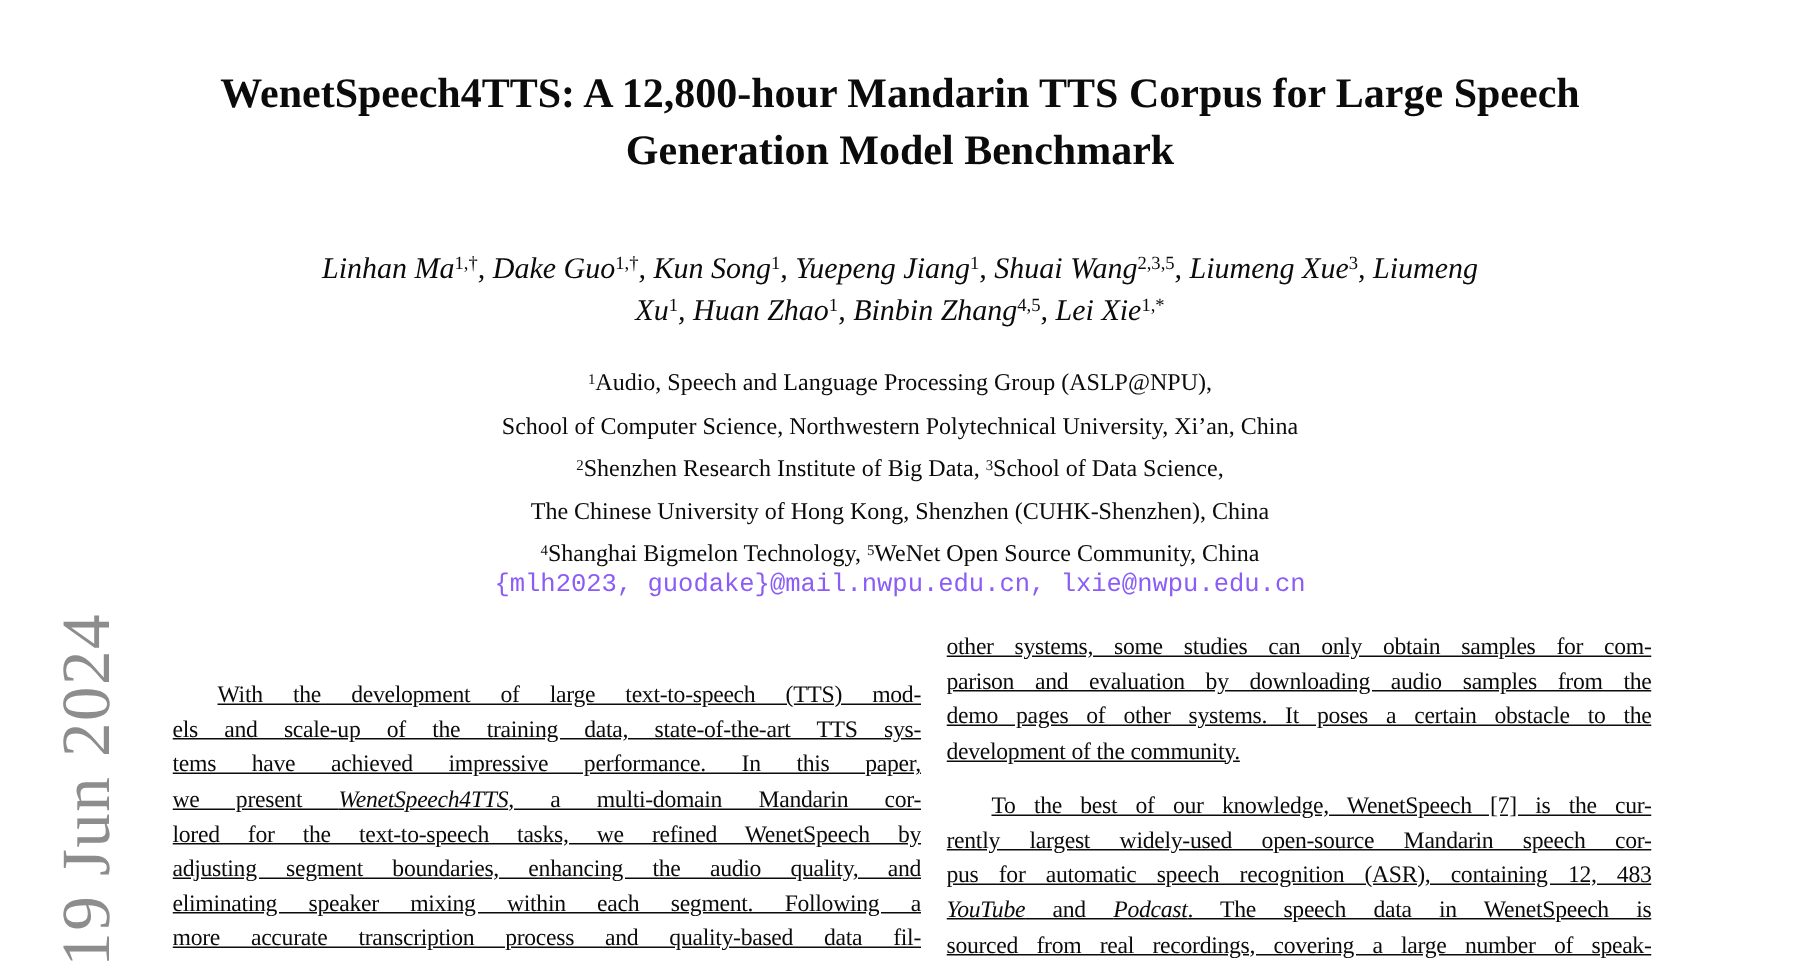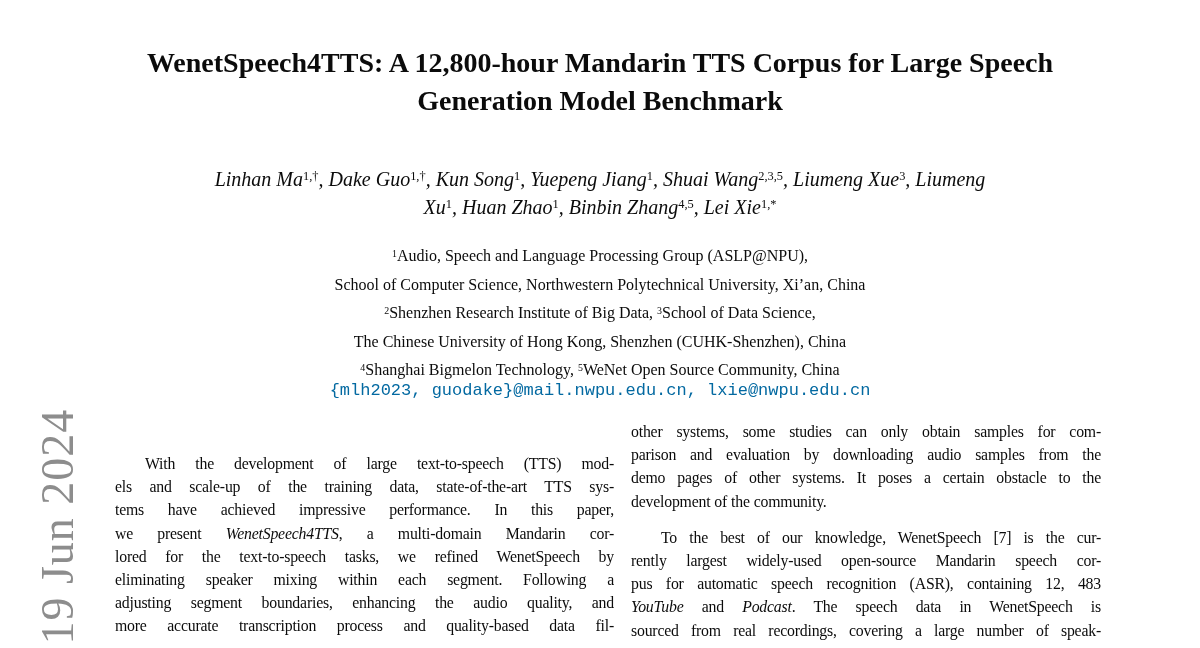--- a/index.html
+++ b/index.html
@@ -35,37 +35,37 @@
 
   
   .affils{
     position:absolute;top:242px;left:0;width:1200px;
     text-align:center;font-size:16px;line-height:28.5px;
   }
 
   
   .email{
     position:absolute;top:381px;left:0;width:1200px;text-align:center;
-    font-family:"Liberation Mono", monospace;font-size:17px;color:#0369a1;
+    font-family:"Liberation Mono", monospace;font-size:17px;color:#8b5cf6;
   }
 
   
   .abs-head{
     position:absolute;left:115px;top:419px;width:458px;
     text-align:center;font-weight:bold;font-size:21px;
   }
 
   
   .col{position:absolute;font-size:15.8px;}
   .col-left{left:115px;top:452px;width:499px;}
   .col-right{left:631px;top:420px;width:470px;}
   .tline{
     height:23.2px;line-height:23.2px;overflow:hidden;
     text-align:justify;text-align-last:justify;
-    letter-spacing:-0.2px;word-spacing:0.2px;
+    letter-spacing:-0.2px;word-spacing:0.2px;text-decoration:underline;
   }
   .tline.last{text-align-last:left;}
   .tline.ind{text-indent:30px;}
   .para + .para{margin-top:13px;}
 </style>
 </head>
 <body>
 
 <div class="page">
 
@@ -92,22 +92,22 @@
   <div class="email">{mlh2023, guodake}@mail.nwpu.edu.cn, lxie@nwpu.edu.cn</div>
 
 
   <div class="col col-left">
     <div class="para">
         <div class="tline ind"><span>With the development of large text-to-speech (TTS) mod-</span></div>
         <div class="tline"><span>els and scale-up of the training data, state-of-the-art TTS sys-</span></div>
         <div class="tline"><span>tems have achieved impressive performance.  In this paper,</span></div>
         <div class="tline"><span>we present </span><i>WenetSpeech4TTS</i><span>, a multi-domain Mandarin cor-</span></div>
         <div class="tline"><span>lored for the text-to-speech tasks, we refined WenetSpeech by</span></div>
+        <div class="tline"><span>adjusting segment boundaries, enhancing the audio quality, and</span></div>
         <div class="tline"><span>eliminating speaker mixing within each segment.  Following a</span></div>
-        <div class="tline"><span>adjusting segment boundaries, enhancing the audio quality, and</span></div>
         <div class="tline"><span>more accurate transcription process and quality-based data fil-</span></div>
       </div>
   </div>
 
   <div class="col col-right">
     <div class="para">
         <div class="tline"><span>other systems, some studies can only obtain samples for com-</span></div>
         <div class="tline"><span>parison and evaluation by downloading audio samples from the</span></div>
         <div class="tline"><span>demo pages of other systems.  It poses a certain obstacle to the</span></div>
         <div class="tline last"><span>development of the community.</span></div>

